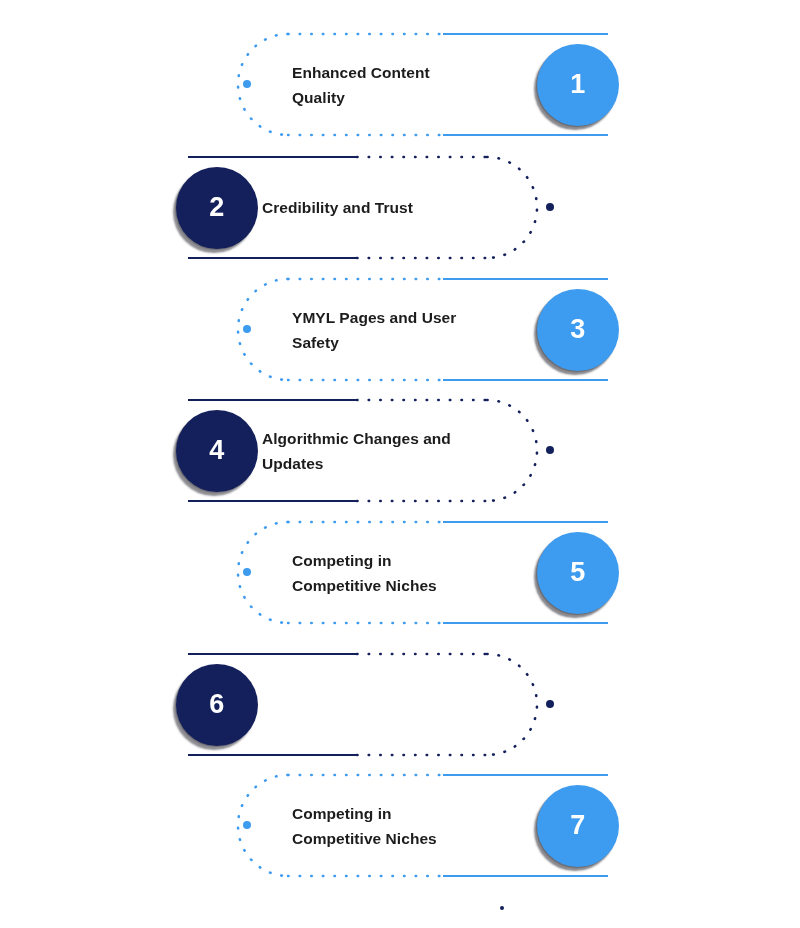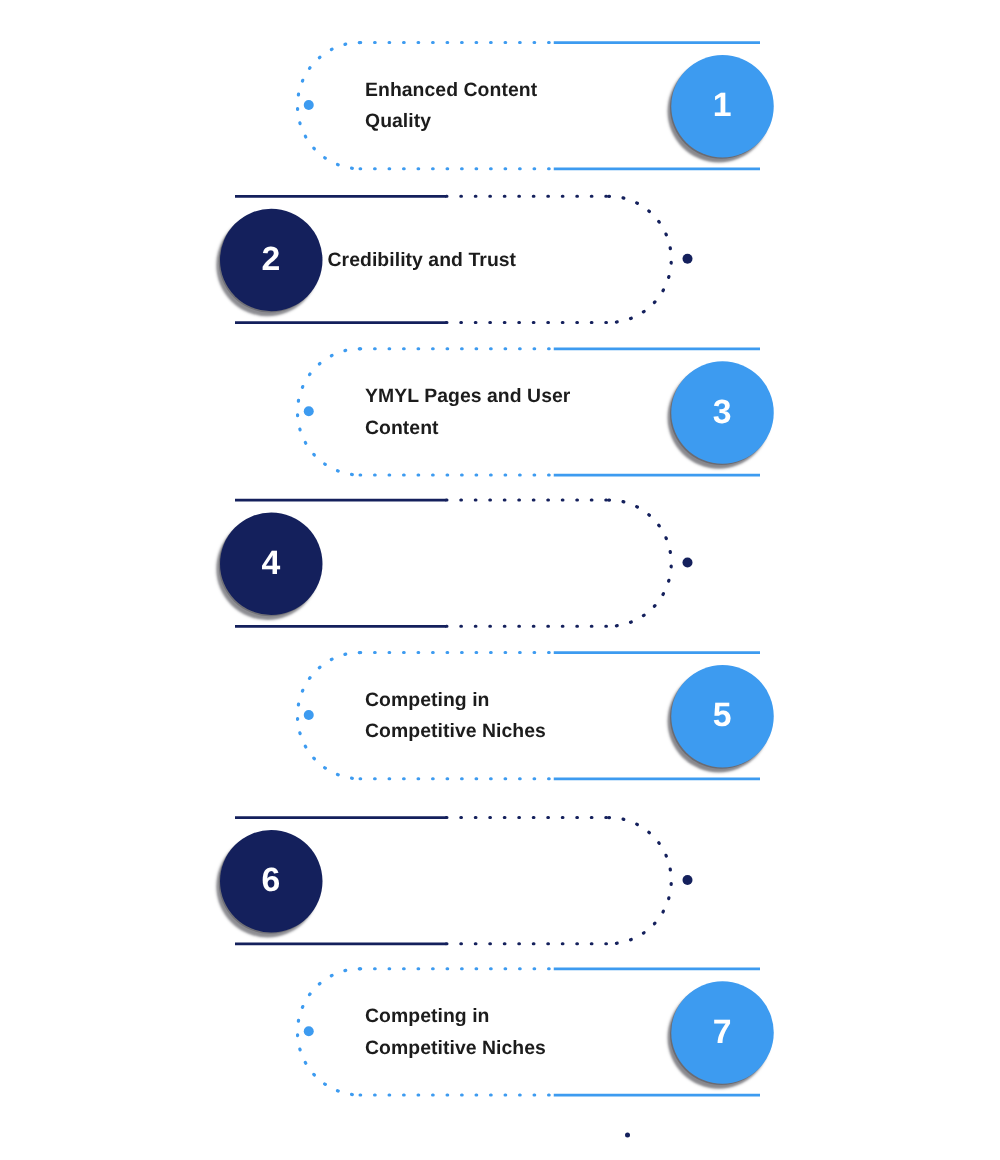--- a/index.html
+++ b/index.html
@@ -125,34 +125,36 @@
     <div class="item blue" style="top: 267px;">
       <svg class="item-svg" viewBox="0 0 800 125">
         <line x1="443" y1="12" x2="608" y2="12" stroke="#3d9bf0" stroke-width="2.2"></line>
         <line x1="443" y1="113" x2="608" y2="113" stroke="#3d9bf0" stroke-width="2.2"></line>
         <line x1="288" y1="12" x2="443" y2="12" stroke="#3d9bf0" stroke-width="2.4" stroke-linecap="round" stroke-dasharray="0.6 11"></line>
         <line x1="288" y1="113" x2="443" y2="113" stroke="#3d9bf0" stroke-width="2.4" stroke-linecap="round" stroke-dasharray="0.6 11"></line>
         <path d="M 288 12 A 50 50.5 0 0 0 288 113" fill="none" stroke="#3d9bf0" stroke-width="2.6" stroke-linecap="round" stroke-dasharray="0.6 11"></path>
         <circle cx="247" cy="62" r="4" fill="#3d9bf0"></circle>
       </svg>
       <div class="item-label">YMYL Pages and User
-Content</div>
+Safety</div>
       <div class="circle">
         <span>3</span>
       </div>
     </div>
     <div class="item navy" style="top: 388px;">
       <svg class="item-svg" viewBox="0 0 800 125">
         <line x1="188" y1="12" x2="357" y2="12" stroke="#14205c" stroke-width="2.2"></line>
         <line x1="188" y1="113" x2="357" y2="113" stroke="#14205c" stroke-width="2.2"></line>
         <line x1="357" y1="12" x2="487" y2="12" stroke="#14205c" stroke-width="2.4" stroke-linecap="round" stroke-dasharray="0.6 11"></line>
         <line x1="357" y1="113" x2="487" y2="113" stroke="#14205c" stroke-width="2.4" stroke-linecap="round" stroke-dasharray="0.6 11"></line>
         <path d="M 487 12 A 50 50.5 0 0 1 487 113" fill="none" stroke="#14205c" stroke-width="2.6" stroke-linecap="round" stroke-dasharray="0.6 11"></path>
         <circle cx="550" cy="62" r="4" fill="#14205c"></circle>
       </svg>
+      <div class="item-label">Algorithmic Changes and
+Updates</div>
       <div class="circle">
         <span>4</span>
       </div>
     </div>
     <div class="item blue" style="top: 510px;">
       <svg class="item-svg" viewBox="0 0 800 125">
         <line x1="443" y1="12" x2="608" y2="12" stroke="#3d9bf0" stroke-width="2.2"></line>
         <line x1="443" y1="113" x2="608" y2="113" stroke="#3d9bf0" stroke-width="2.2"></line>
         <line x1="288" y1="12" x2="443" y2="12" stroke="#3d9bf0" stroke-width="2.4" stroke-linecap="round" stroke-dasharray="0.6 11"></line>
         <line x1="288" y1="113" x2="443" y2="113" stroke="#3d9bf0" stroke-width="2.4" stroke-linecap="round" stroke-dasharray="0.6 11"></line>

